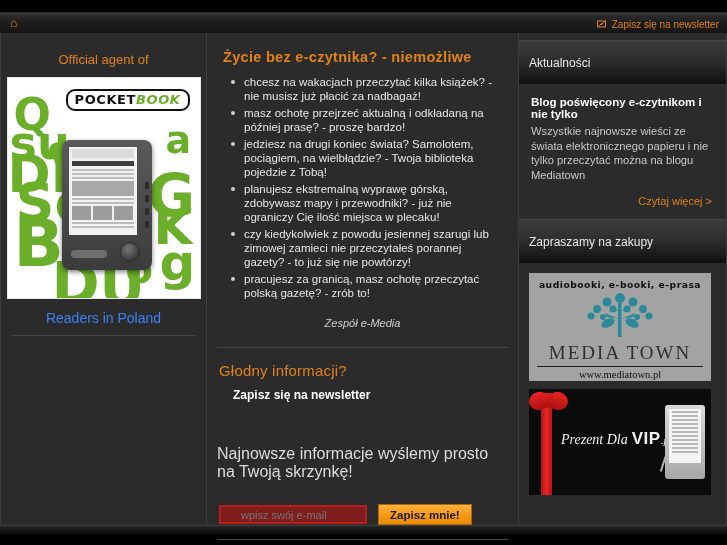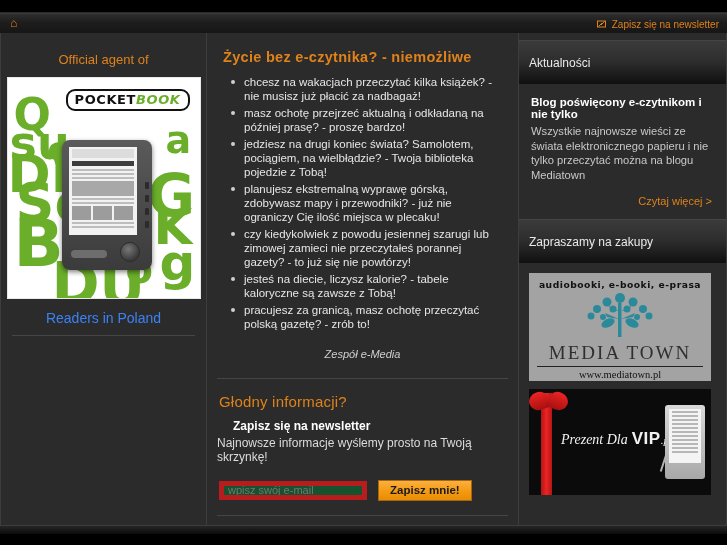--- a/index.html
+++ b/index.html
@@ -208,31 +208,32 @@
   .nl-title {
     color: #e0821a; font-size: 15px;
     padding: 14px 0 9px 2px;
     letter-spacing: .2px;
   }
   .nl-sub {
     color: #fff; font-size: 12px; font-weight: bold;
     padding-left: 16px;
   }
   .nl-desc {
-    color: #dcdcdc; font-size: 12px;
-    padding: 3px 0 16px 0;
+    color: #dcdcdc; font-size: 16px;
+    padding: 3px 0 23px 0;
+    margin-top: 40px;
   }
   .nl-form { display: flex; align-items: center; gap: 11px; padding-left: 2px;}
   .nl-input {
     width: 148px; height: 19px;
-    background: #14532d;
-    border: 5px solid #b91c1c;
+    background: #7f1d1d;
+    border: 2px solid #b91c1c;
     color: #b5b5b5;
     font-size: 11px;
-    padding: 0 4px;
+    padding: 0 20px;
     font-family: "Liberation Sans", sans-serif;
   }
   .nl-btn {
     height: 21px;
     background: linear-gradient(to bottom,#fbb040 0%,#f49a11 55%,#e98c07 100%);
     border: 1px solid #a9660a;
     color: #1a1a1a;
     font-size: 11.5px; font-weight: bold;
     padding: 0 11px;
     cursor: pointer;
@@ -434,21 +435,20 @@
 
     <div class="col-center">
       <div class="art-title">Życie  bez  e-czytnika? - niemożliwe</div>
 
       <ul class="art-list">
         <li>chcesz na wakacjach przeczytać kilka książek? - nie musisz już płacić za nadbagaż!</li>
         <li>masz ochotę przejrzeć aktualną i odkładaną na później prasę? - proszę bardzo!</li>
         <li>jedziesz na drugi koniec świata? Samolotem, pociągiem, na wielbłądzie? - Twoja biblioteka pojedzie z Tobą!</li>
         <li>planujesz ekstremalną wyprawę górską, zdobywasz mapy i przewodniki? - już nie ograniczy Cię ilość miejsca w plecaku!</li>
         <li>czy kiedykolwiek z powodu jesiennej szarugi lub zimowej zamieci nie przeczytałeś porannej gazety? - to już się nie powtórzy!</li>
-        <li>jesteś na diecie, liczysz kalorie? - tabele kaloryczne są zawsze z Tobą!</li>
         <li>pracujesz za granicą, masz ochotę przeczytać polską gazetę? - zrób to!</li>
       </ul>
 
       <div class="signature">Zespół e-Media</div>
       <div class="hr-center"></div>
 
       <div class="nl-title">Głodny informacji?</div>
       <div class="nl-sub">Zapisz się na newsletter</div>
       <div class="nl-desc">Najnowsze informacje wyślemy  prosto na Twoją skrzynkę!</div>
 

